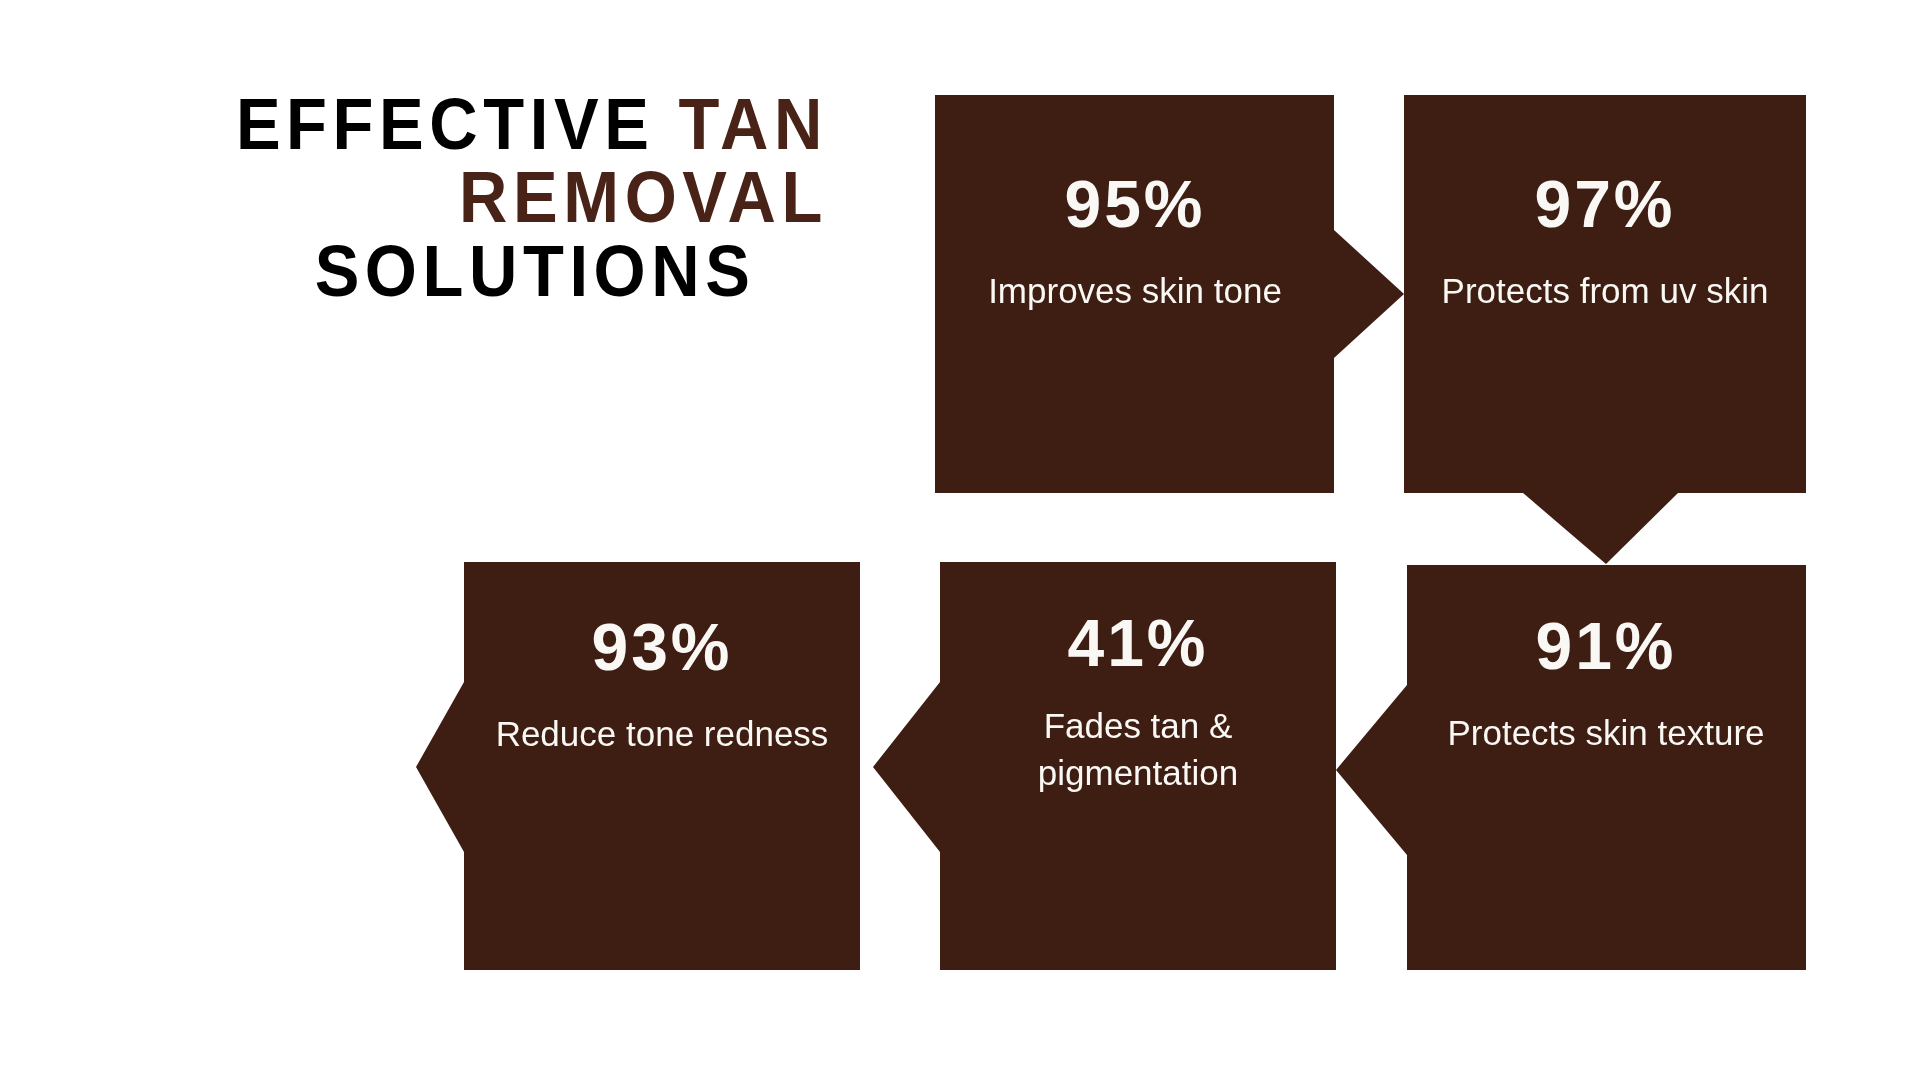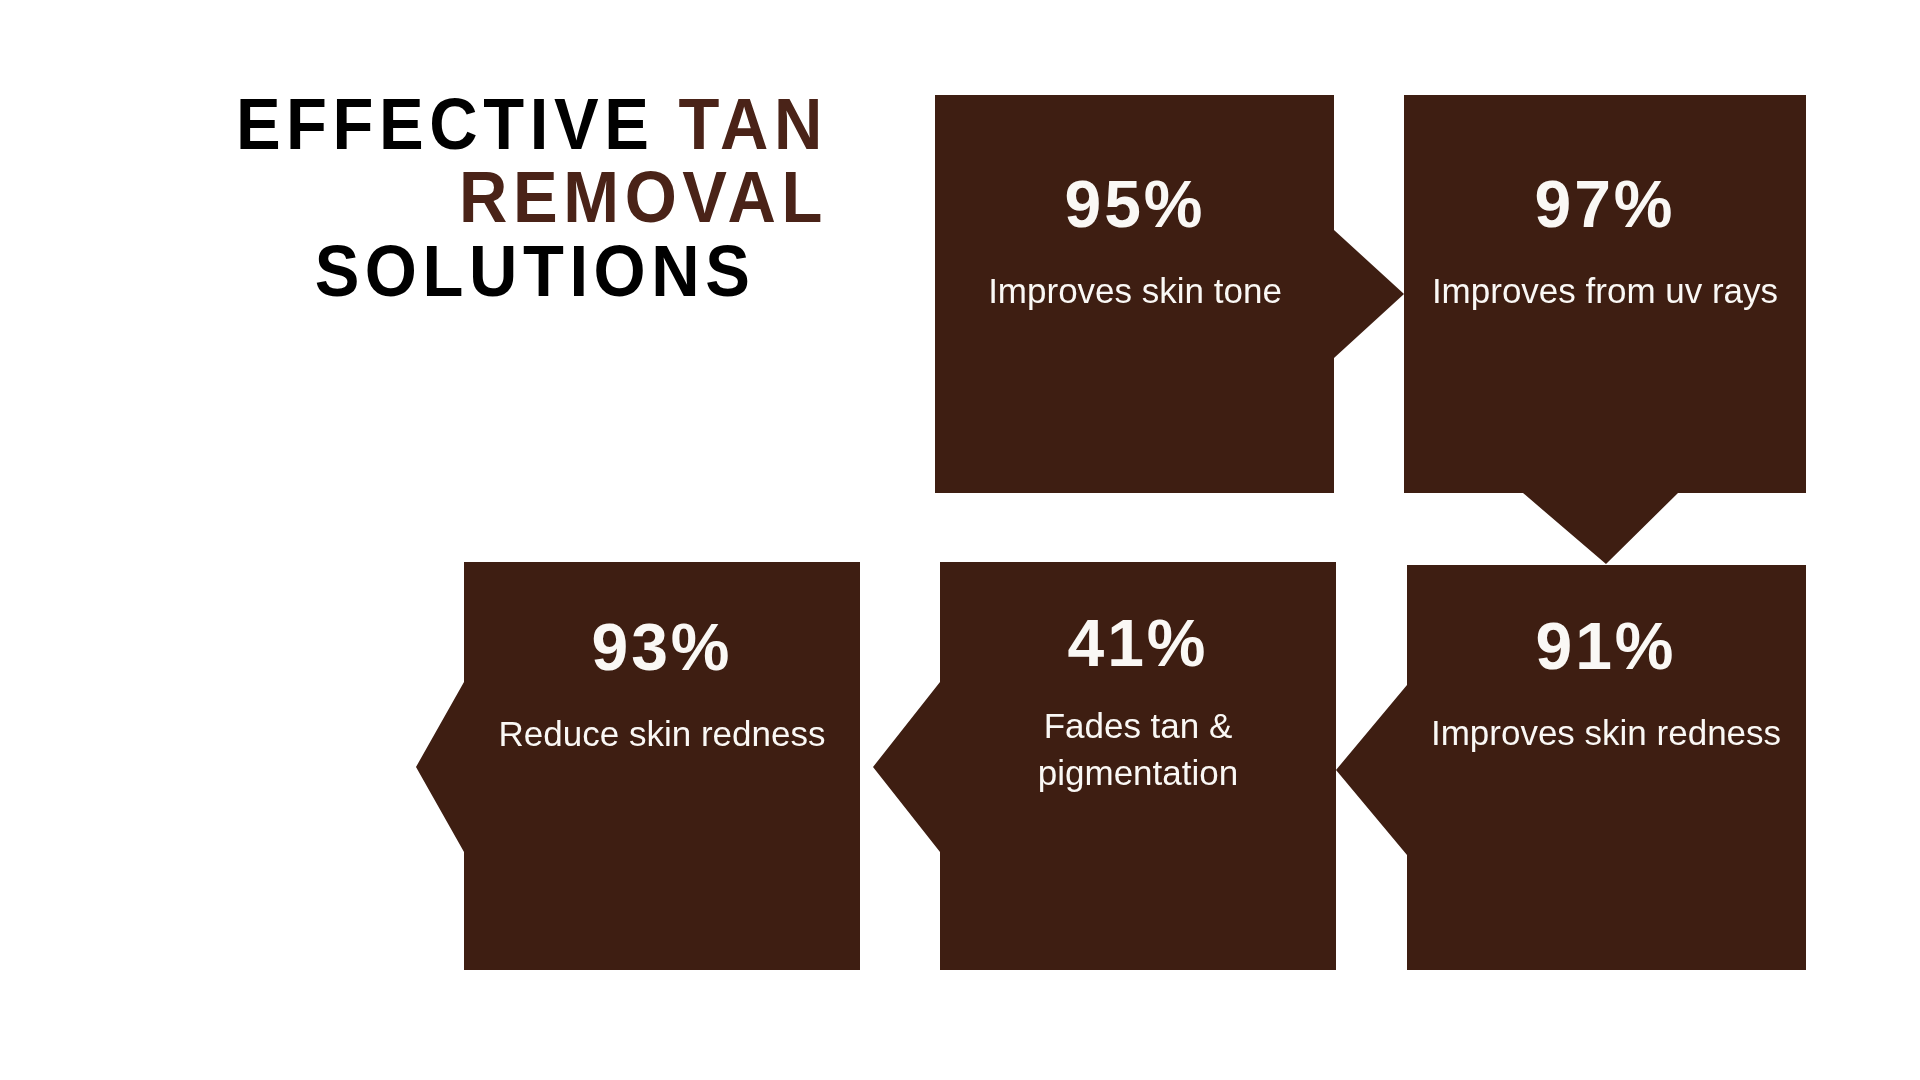--- a/index.html
+++ b/index.html
@@ -122,48 +122,48 @@
       <p class="stat-label" style="margin-top:30px">Improves skin tone</p>
     </div>
   </div>
 
   <div class="stat-box" id="box-2">
     <svg width="402" height="470" viewBox="0 0 402 470">
       <path d="M0,0 H402 V398 H274 L202,469 L119,398 H0 Z" fill="#3E1E12"></path>
     </svg>
     <div class="stat-content">
       <p class="stat-pct">97%</p>
-      <p class="stat-label" style="margin-top:30px">Improves from uv rays</p>
+      <p class="stat-label" style="margin-top:30px">Protects from uv skin</p>
     </div>
   </div>
 
   <div class="stat-box" id="box-3">
     <svg width="472" height="405" viewBox="0 0 472 405">
       <path d="M73,0 H472 V405 H73 V290 L2,205 L73,120 Z" fill="#3E1E12"></path>
     </svg>
     <div class="stat-content">
       <p class="stat-pct">91%</p>
-      <p class="stat-label" style="margin-top:30px">Improves skin redness</p>
+      <p class="stat-label" style="margin-top:30px">Protects skin texture</p>
     </div>
   </div>
 
   <div class="stat-box" id="box-4">
     <svg width="465" height="408" viewBox="0 0 465 408">
       <path d="M69,0 H465 V408 H69 V290 L2,205 L69,120 Z" fill="#3E1E12"></path>
     </svg>
     <div class="stat-content">
       <p class="stat-pct">41%</p>
       <p class="stat-label" style="margin-top:26px">Fades tan &amp;</p>
       <p class="stat-label">pigmentation</p>
     </div>
   </div>
 
   <div class="stat-box" id="box-5">
     <svg width="446" height="408" viewBox="0 0 446 408">
       <path d="M50,0 H446 V408 H50 V290 L2,205 L50,120 Z" fill="#3E1E12"></path>
     </svg>
     <div class="stat-content">
       <p class="stat-pct">93%</p>
-      <p class="stat-label" style="margin-top:30px">Reduce skin redness</p>
+      <p class="stat-label" style="margin-top:30px">Reduce tone redness</p>
     </div>
   </div>
 
 </div>
 
 </body></html>

